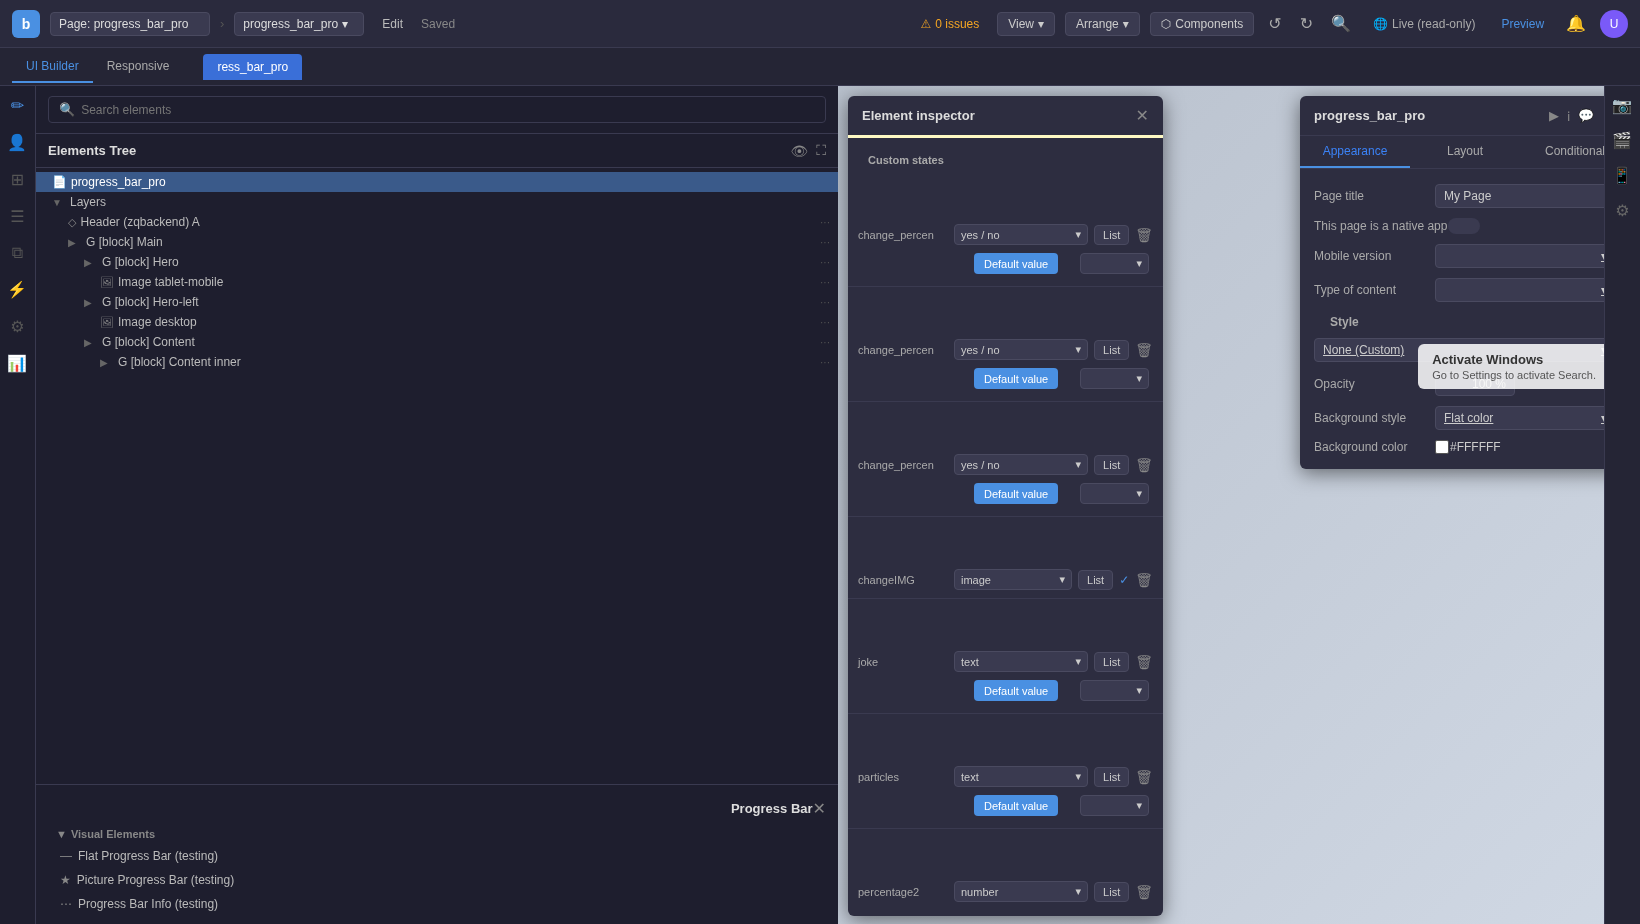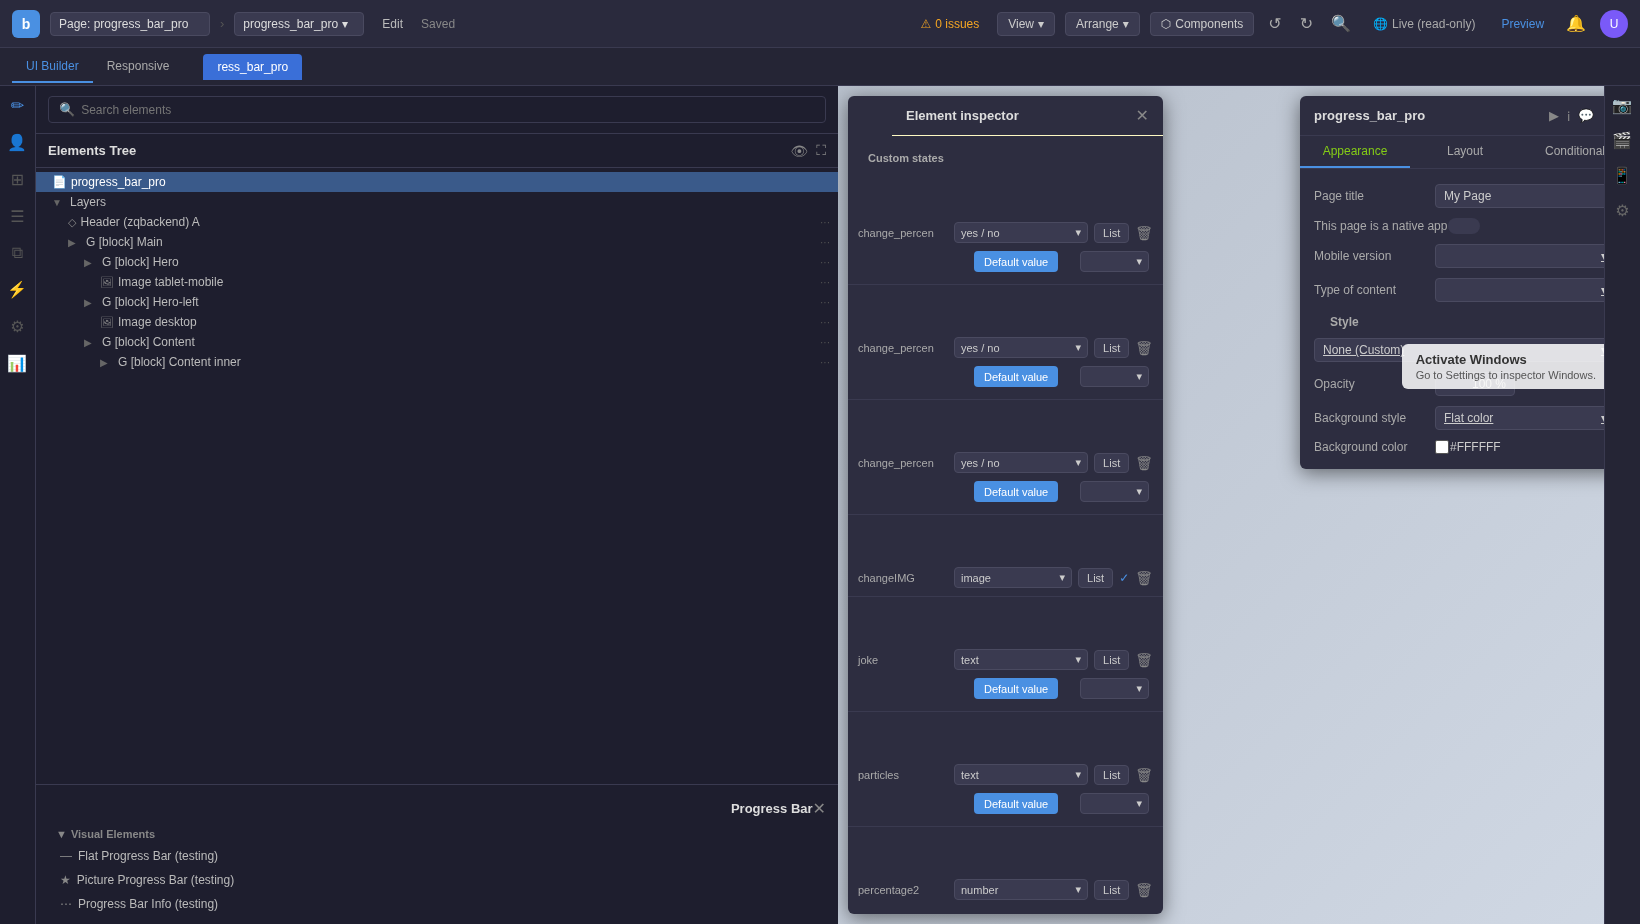--- a/index.html
+++ b/index.html
@@ -59,21 +59,21 @@
     .visual-elements-header { padding: 4px 12px 4px 20px; font-size: 11px; color: #888; font-weight: 600; display: flex; align-items: center; gap: 4px; }
     .search-result-item { display: flex; align-items: center; padding: 5px 12px 5px 24px; cursor: pointer; font-size: 12px; color: #bbb; gap: 6px; }
     .item-icon { font-size: 12px; color: #888; }
 
     
     .canvas-area { flex: 1; background: #e8e8f0; position: relative; overflow: hidden; }
     .canvas-bg { width: 100%; height: 100%; background: #c8c8d8; }
 
     
     .inspector-panel { position: absolute; top: 10px; left: 390px; width: 310px; background: #2d2d40; border-radius: 6px; box-shadow: 0 4px 20px rgba(0,0,0,0.5); z-index: 100; }
-    .inspector-header { display: flex; align-items: center; justify-content: space-between; padding: 10px 14px; border-bottom: 1px solid #fef9c3; margin-left: 44px; }
+    .inspector-header { display: flex; align-items: center; justify-content: space-between; padding: 10px 14px; border-bottom: 3px solid #fef9c3; }
     .inspector-title { color: #ddd; font-size: 13px; font-weight: 600; }
     .inspector-close { background: none; border: none; color: #888; cursor: pointer; font-size: 16px; }
     .inspector-body { padding: 10px 0; }
     .inspector-section-title { color: #aaa; font-size: 11px; padding: 6px 20px; font-weight: 600; }
     .inspector-row { display: flex; align-items: center; padding: 4px 10px; gap: 6px; margin-top: 48px; }
     .inspector-label { color: #aaa; font-size: 11px; min-width: 90px; }
     .inspector-select { background: #3a3a50; border: 1px solid #4a4a60; border-radius: 4px; color: #ccc; font-size: 11px; padding: 3px 6px; flex: 1; display: flex; align-items: center; justify-content: space-between; cursor: pointer; }
     .inspector-btn { background: #3a3a50; border: 1px solid #4a4a60; border-radius: 4px; color: #ccc; font-size: 11px; padding: 3px 8px; cursor: pointer; }
     .inspector-icon-btn { background: none; border: none; color: #888; cursor: pointer; font-size: 14px; }
     .default-value-row { padding: 4px 14px 8px; display: flex; gap: 22px; }
@@ -82,21 +82,21 @@
     .inspector-divider { border: none; border-top: 1px solid #3a3a50; margin: 4px 0; }
     .check-icon { color: #4a90e2; font-size: 12px; }
 
     
     .properties-panel { position: absolute; top: 10px; right: 10px; width: 330px; background: #2d2d40; border-radius: 6px; box-shadow: 0 4px 20px rgba(0,0,0,0.5); z-index: 100; }
     .props-header { display: flex; align-items: center; justify-content: space-between; padding: 10px 14px; border-bottom: 1px solid #3a3a50; }
     .props-title { color: #ddd; font-size: 13px; font-weight: 600; }
     .props-header-icons { display: flex; gap: 8px; align-items: center; }
     .props-tabs { display: flex; border-bottom: 1px solid #3a3a50; }
     .props-tab { flex: 1; text-align: center; padding: 8px; font-size: 12px; color: #aaa; cursor: pointer; border-bottom: 2px solid transparent; }
-    .props-tab.active { color: #84cc16; border-bottom-color: #4a90e2; }
+    .props-tab.active { color: #3b82f6; border-bottom-color: #4a90e2; }
     .props-body { padding: 10px 0; overflow-y: auto; max-height: 500px; }
     .props-row { display: flex; align-items: center; padding: 5px 14px; gap: 1px; }
     .props-label { color: #aaa; font-size: 12px; min-width: 120px; }
     .props-value { color: #ccc; font-size: 12px; flex: 1; }
     .props-input { background: #3a3a50; border: 1px solid #4a4a60; border-radius: 4px; color: #ccc; font-size: 12px; padding: 4px 8px; flex: 1; outline: none; }
     .props-select { background: #3a3a50; border: 1px solid #4a4a60; border-radius: 4px; color: #ccc; font-size: 12px; padding: 4px 8px; flex: 1; cursor: pointer; display: flex; align-items: center; justify-content: space-between; text-decoration: underline; }
     .props-toggle { width: 32px; height: 16px; background: #3a3a50; border-radius: 8px; position: relative; cursor: pointer; }
     .props-section { padding: 4px 30px; color: #aaa; font-size: 12px; font-weight: 600; margin-top: 4px; }
     .color-swatch { width: 14px; height: 14px; background: #ffffff; border: 1px solid #555; border-radius: 2px; display: inline-block; }
     .watermark { position: absolute; bottom: 80px; right: 20px; background: rgba(255,255,255,0.85); padding: 8px 14px; border-radius: 6px; font-size: 13px; color: #333; z-index: 50; }
@@ -498,21 +498,21 @@
 
         <div class="props-row">
           <span class="props-label">Background color</span>
           <span class="color-swatch"></span>
           <span class="props-value">#FFFFFF</span>
         </div>
       </div>
 
       <div class="watermark">
         <div style="font-weight:600; margin-bottom:2px;">Activate Windows</div>
-        <div style="font-size:11px; color:#555;">Go to Settings to inspector Windows.</div>
+        <div style="font-size:11px; color:#555;">Go to Settings to activate Search.</div>
       </div>
     </div>
 
     <div class="right-edge">
       <span class="edge-icon">📷</span>
       <span class="edge-icon">🎬</span>
       <span class="edge-icon">📱</span>
       <span class="edge-icon">⚙</span>
     </div>
   </div>

